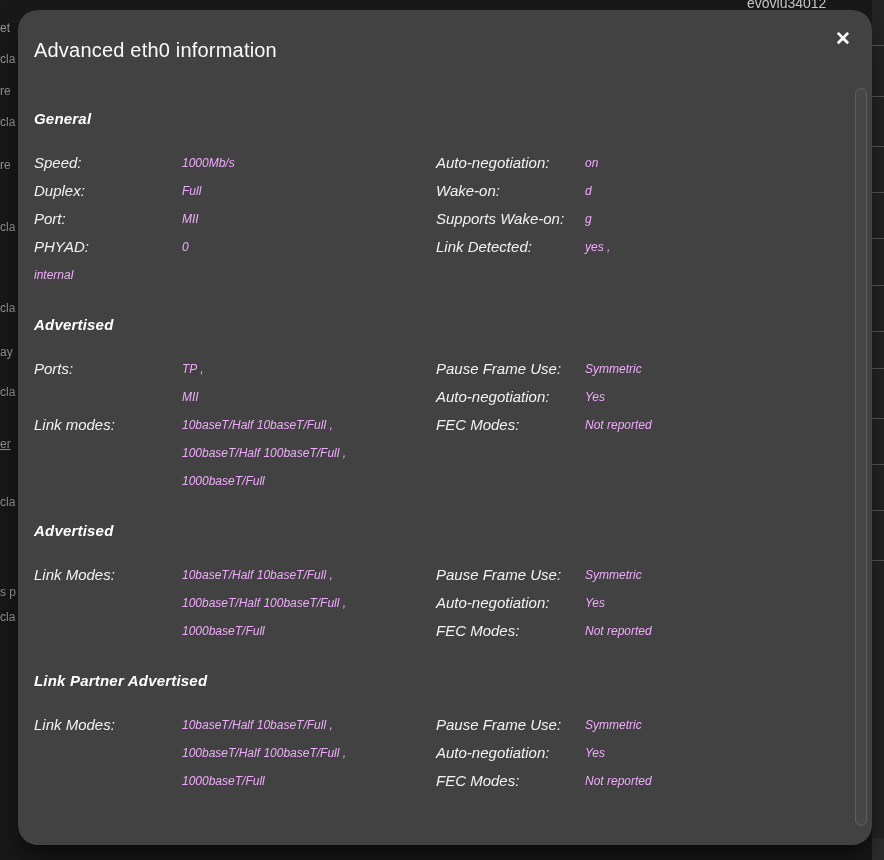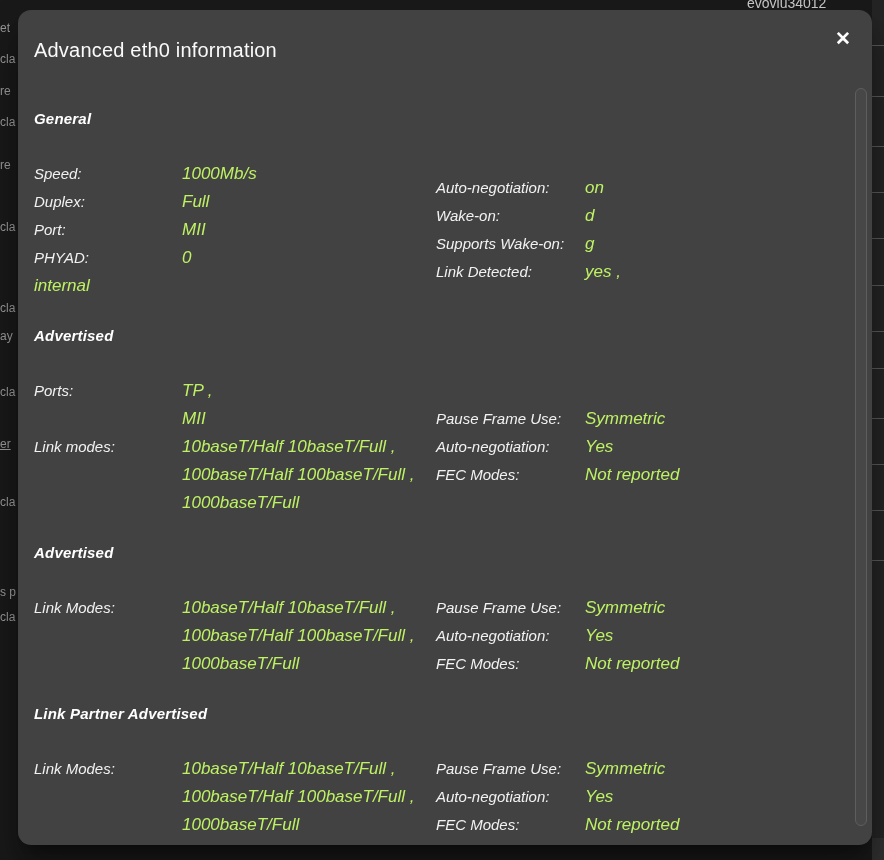--- a/index.html
+++ b/index.html
@@ -14,62 +14,62 @@
   .top-user{position:absolute;left:747px;top:-4px;font-size:14px;line-height:15px;color:#c9c9c9;}
   .bg-col{position:absolute;left:872px;top:0;width:12px;height:860px;background:#242424;}
   .bg-col .sep{position:absolute;left:0;width:12px;height:1px;background:#585858;}
   .bg-block{position:absolute;left:872px;top:838px;width:12px;height:22px;background:#2f2f2f;}
   .r-frag{position:absolute;left:844px;font-size:13px;line-height:16px;white-space:pre;}
   .r-frag.dim{color:#8e8e8e;}
   .r-frag.bright{color:#dfe6ea;font-weight:700;}
   
   .dialog{
     position:absolute;left:18px;top:10px;width:854px;height:835px;
-    background:#424242;border-radius:13px;color:#f5f5f5;
+    background:#424242;border-radius:20px;color:#f5f5f5;
     box-shadow:0 11px 15px -7px rgba(0,0,0,.45),0 24px 38px 3px rgba(0,0,0,.30);
   }
   .dialog-title{padding:26px 60px 0 16px;font-size:20px;line-height:28px;color:#fafafa;letter-spacing:.2px;}
   .close-btn{
     position:absolute;top:13px;right:13px;width:32px;height:32px;
     background:none;border:none;padding:0;cursor:pointer;
     color:#fff;font-size:19px;font-weight:700;line-height:32px;text-align:center;
     font-family:"Liberation Sans",sans-serif;
   }
   .sections{padding:0 16px;font-style:italic;}
   .sections > .section{margin-top:22px;}
   .sections > .section:first-child{margin-top:41px;}
   .section-header{font-size:15px;font-weight:700;line-height:28px;color:#fff;letter-spacing:.2px;}
-  .section-body{display:flex;margin-top:27px;align-items:center;}
+  .section-body{display:flex;margin-top:16px;}
   .col-left{width:402px;flex:none;}
   .col-right{flex:1;min-width:0;}
   .pair{display:flex;}
   .pair-label{flex:none;width:148px;font-size:15px;line-height:28px;color:#f2f2f2;}
   .col-right .pair-label{width:149px;}
   .pair-value{flex:1;min-width:0;}
-  .value-line{font-size:17px;line-height:28px;color:#bef264;white-space:pre;}
+  .value-line{font-size:12px;line-height:28px;color:#f0abfc;white-space:pre;}
   .scroll-thumb{
     position:absolute;left:837px;top:78px;width:12px;height:738px;
     border:1px solid #5e5e5e;border-radius:7px;background:rgba(255,255,255,0.03);
     box-sizing:border-box;
   }
 </style>
 </head>
 <body>
 
 <div>
   <div class="top-user">evoviu34012</div>
   <div id="left-frags">
       <div class="bg-frag" style="top: 20px;">et</div>
       <div class="bg-frag" style="top: 51px;">cla</div>
       <div class="bg-frag" style="top: 83px;">re</div>
       <div class="bg-frag" style="top: 114px;">cla</div>
       <div class="bg-frag" style="top: 157px;">re</div>
       <div class="bg-frag" style="top: 219px;">cla</div>
       <div class="bg-frag" style="top: 300px;">cla</div>
-      <div class="bg-frag" style="top: 328px;">ay</div>
+      <div class="bg-frag" style="top: 344px;">ay</div>
       <div class="bg-frag" style="top: 384px;">cla</div>
       <div class="bg-frag" style="top: 436px; text-decoration: underline;">er</div>
       <div class="bg-frag" style="top: 494px;">cla</div>
       <div class="bg-frag" style="top: 584px;">s p</div>
       <div class="bg-frag" style="top: 609px;">cla</div>
     </div>
   <div class="bg-col" id="bg-col">
       <div class="sep" style="top: 45px;"></div>
       <div class="sep" style="top: 96px;"></div>
       <div class="sep" style="top: 146px;"></div>

